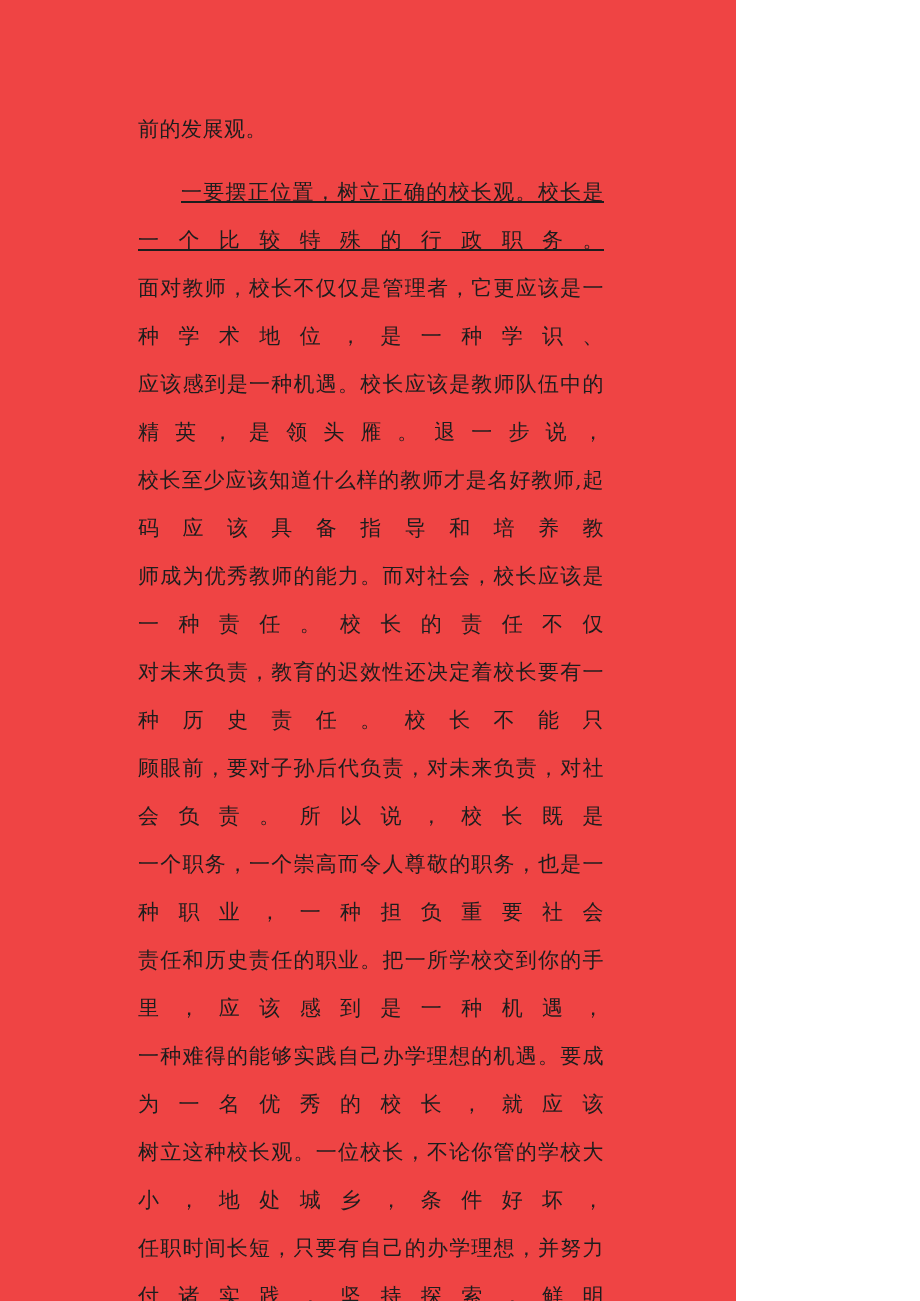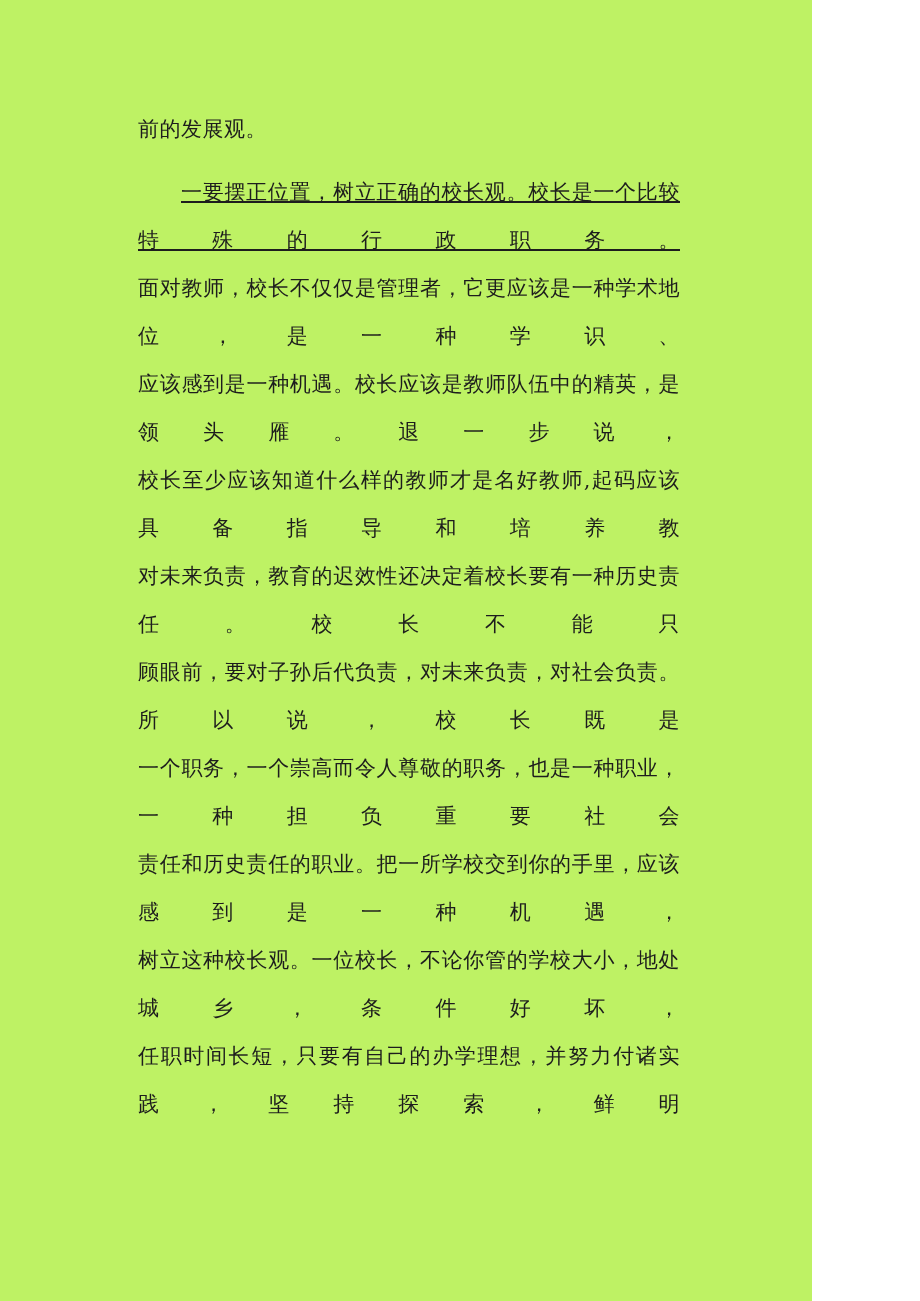--- a/index.html
+++ b/index.html
@@ -2,23 +2,23 @@
 <html><head>
 <meta charset="utf-8">
 <style>
   html, body {
     margin: 0;
     padding: 0;
     background: #ffffff;
   }
   .page {
     position: relative;
-    width: 812px;
+    width: 736px;
     height: 1301px;
-    background: #bef264;
+    background: #ef4444;
     box-sizing: border-box;
     padding: 105px 132px 12px 138px;
     overflow: hidden;
     font-family: "DejaVu Serif", serif;
     font-size: 21px;
     line-height: 48px;
     color: #1d1d1d;
   }
   .doc {
     width: 100%;
@@ -46,21 +46,23 @@
 <div class="page">
   <div class="doc" style="color: rgb(29, 29, 29);">
       <div class="paragraph">
         <div class="line">前的发展观。</div>
       </div>
       <div class="paragraph">
         <div class="line fill indent">一要摆正位置，树立正确的校长观。校长是一个比较特殊的行政职务。</div>
         <div class="line fill">面对教师，校长不仅仅是管理者，它更应该是一种学术地位，是一种学识、</div>
         <div class="line fill">应该感到是一种机遇。校长应该是教师队伍中的精英，是领头雁。退一步说，</div>
         <div class="line fill">校长至少应该知道什么样的教师才是名好教师,起码应该具备指导和培养教</div>
+        <div class="line fill">师成为优秀教师的能力。而对社会，校长应该是一种责任。校长的责任不仅</div>
         <div class="line fill">对未来负责，教育的迟效性还决定着校长要有一种历史责任。校长不能只</div>
         <div class="line fill">顾眼前，要对子孙后代负责，对未来负责，对社会负责。所以说，校长既是</div>
         <div class="line fill">一个职务，一个崇高而令人尊敬的职务，也是一种职业，一种担负重要社会</div>
         <div class="line fill">责任和历史责任的职业。把一所学校交到你的手里，应该感到是一种机遇，</div>
+        <div class="line fill">一种难得的能够实践自己办学理想的机遇。要成为一名优秀的校长，就应该</div>
         <div class="line fill">树立这种校长观。一位校长，不论你管的学校大小，地处城乡，条件好坏，</div>
         <div class="line fill">任职时间长短，只要有自己的办学理想，并努力付诸实践，坚持探索，鲜明</div>
       </div>
     </div>
 </div>
 
 </body></html>

